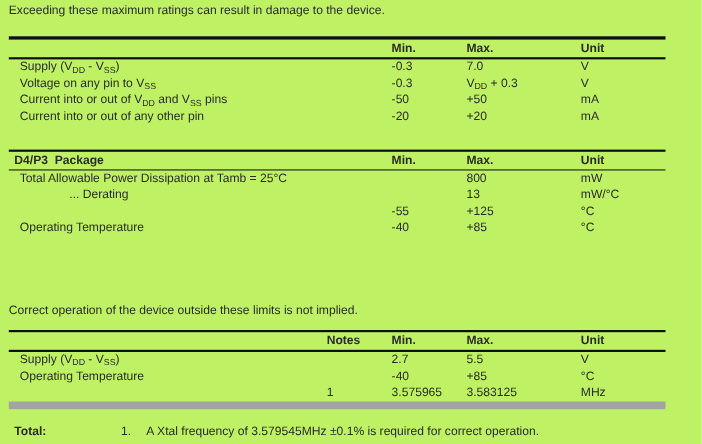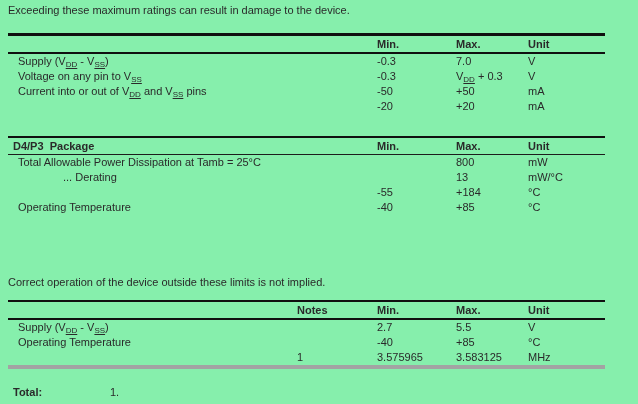--- a/index.html
+++ b/index.html
@@ -1,83 +1,84 @@
 <!DOCTYPE html>
 <html><head>
 <meta charset="utf-8">
 <style>
   html,body { margin:0; padding:0; background:#ffffff; }
   .page {
     position:relative; width:638px; height:404px;
-    background:#86efac; overflow:hidden;
+    background:#bef264; overflow:hidden;
     font-family:"Liberation Sans", sans-serif;
     font-size:11px; color:#2a2a2a;
   }
   .txt { position:absolute; left:8px; white-space:pre; }
   .heading { font-weight:bold; letter-spacing:.2px; }
 
   .tbl { position:absolute; left:8px; width:597px; }
   .t0 { top:33px;  border-top:3px solid #101010; }
   .t1 { top:136px; border-top:2px solid #101010; }
-  .t2 { top:300px; border-top:2px solid #101010; border-bottom:4px solid #a3a3a3; }
+  .t2 { top:300px; border-top:2px solid #101010; border-bottom:7px solid #a3a3a3; }
 
   .hrow { position:relative; height:16px; line-height:16px; font-weight:bold; white-space:pre; }
   .t0 .hrow { border-bottom:2px solid #101010; }
   .t1 .hrow { border-bottom:1px solid #1c1c1c; }
   .t2 .hrow { border-bottom:2px solid #101010; }
 
   .row { position:relative; height:15px; line-height:15px; white-space:pre; }
 
   .cell { position:absolute; top:0; }
   .c-label { left:10px; }
   .hrow .c-label { left:5px; }
   .c-label.indent { left:55px; }
   .c-notes { left:289px; }
-  .c-min  { left:369px; }
-  .c-max  { left:448px; }
+  .c-min  { left:348px; }
+  .c-max  { left:416px; }
   .c-unit { left:520px; }
 
-  .sub { font-size:8px; position:relative; top:2px;text-decoration:underline; }
+  .sub { font-size:8px; position:relative; top:2px; }
 
   .footer { position:absolute; top:385px; left:0; width:638px; height:15px; line-height:15px; }
   .f-label { position:absolute; left:13px; font-weight:bold; }
   .f-num   { position:absolute; left:110px; }
   .f-text  { position:absolute; left:133px; white-space:pre; }
 </style>
 </head>
 <body>
 
 <div class="page">
 
   <div class="txt" style="top:4px">Exceeding these maximum ratings can result in damage to the device.</div>
 
   <div class="tbl t0">
       <div class="hrow"><span class="cell c-min">Min.</span><span class="cell c-max">Max.</span><span class="cell c-unit">Unit</span></div>
       <div class="row"><span class="cell c-label"><span>Supply (V</span><span class="sub">DD</span><span> - V</span><span class="sub">SS</span><span>)</span></span><span class="cell c-min">-0.3</span><span class="cell c-max"><span>7.0</span></span><span class="cell c-unit">V</span></div>
       <div class="row"><span class="cell c-label"><span>Voltage on any pin to V</span><span class="sub">SS</span></span><span class="cell c-min">-0.3</span><span class="cell c-max"><span>V</span><span class="sub">DD</span><span> + 0.3</span></span><span class="cell c-unit">V</span></div>
       <div class="row"><span class="cell c-label"><span>Current into or out of V</span><span class="sub">DD</span><span> and V</span><span class="sub">SS</span><span> pins</span></span><span class="cell c-min">-50</span><span class="cell c-max"><span>+50</span></span><span class="cell c-unit">mA</span></div>
-      <div class="row"><span class="cell c-min">-20</span><span class="cell c-max"><span>+20</span></span><span class="cell c-unit">mA</span></div>
+      <div class="row"><span class="cell c-label"><span>Current into or out of any other pin</span></span><span class="cell c-min">-20</span><span class="cell c-max"><span>+20</span></span><span class="cell c-unit">mA</span></div>
     </div>
 
   <div class="tbl t1">
       <div class="hrow"><span class="cell c-label">D4/P3  Package</span><span class="cell c-min">Min.</span><span class="cell c-max">Max.</span><span class="cell c-unit">Unit</span></div>
       <div class="row"><span class="cell c-label"><span>Total Allowable Power Dissipation at Tamb = 25°C</span></span><span class="cell c-max"><span>800</span></span><span class="cell c-unit">mW</span></div>
       <div class="row"><span class="cell c-label indent"><span>... Derating</span></span><span class="cell c-max"><span>13</span></span><span class="cell c-unit">mW/°C</span></div>
-      <div class="row"><span class="cell c-min">-55</span><span class="cell c-max"><span>+184</span></span><span class="cell c-unit">°C</span></div>
+      <div class="row"><span class="cell c-min">-55</span><span class="cell c-max"><span>+125</span></span><span class="cell c-unit">°C</span></div>
       <div class="row"><span class="cell c-label"><span>Operating Temperature</span></span><span class="cell c-min">-40</span><span class="cell c-max"><span>+85</span></span><span class="cell c-unit">°C</span></div>
     </div>
 
 
   <div class="txt" style="top:276px">Correct operation of the device outside these limits is not implied.</div>
 
   <div class="tbl t2">
       <div class="hrow"><span class="cell c-notes">Notes</span><span class="cell c-min">Min.</span><span class="cell c-max">Max.</span><span class="cell c-unit">Unit</span></div>
       <div class="row"><span class="cell c-label"><span>Supply (V</span><span class="sub">DD</span><span> - V</span><span class="sub">SS</span><span>)</span></span><span class="cell c-min">2.7</span><span class="cell c-max"><span>5.5</span></span><span class="cell c-unit">V</span></div>
       <div class="row"><span class="cell c-label"><span>Operating Temperature</span></span><span class="cell c-min">-40</span><span class="cell c-max"><span>+85</span></span><span class="cell c-unit">°C</span></div>
       <div class="row"><span class="cell c-notes">1</span><span class="cell c-min">3.575965</span><span class="cell c-max"><span>3.583125</span></span><span class="cell c-unit">MHz</span></div>
     </div>
 
   <div class="footer">
     <span class="f-label">Total:</span>
     <span class="f-num">1.</span>
+    <span class="f-text">A Xtal frequency of 3.579545MHz ±0.1% is required for correct operation.</span>
   </div>
 
 </div>
 
 </body></html>

